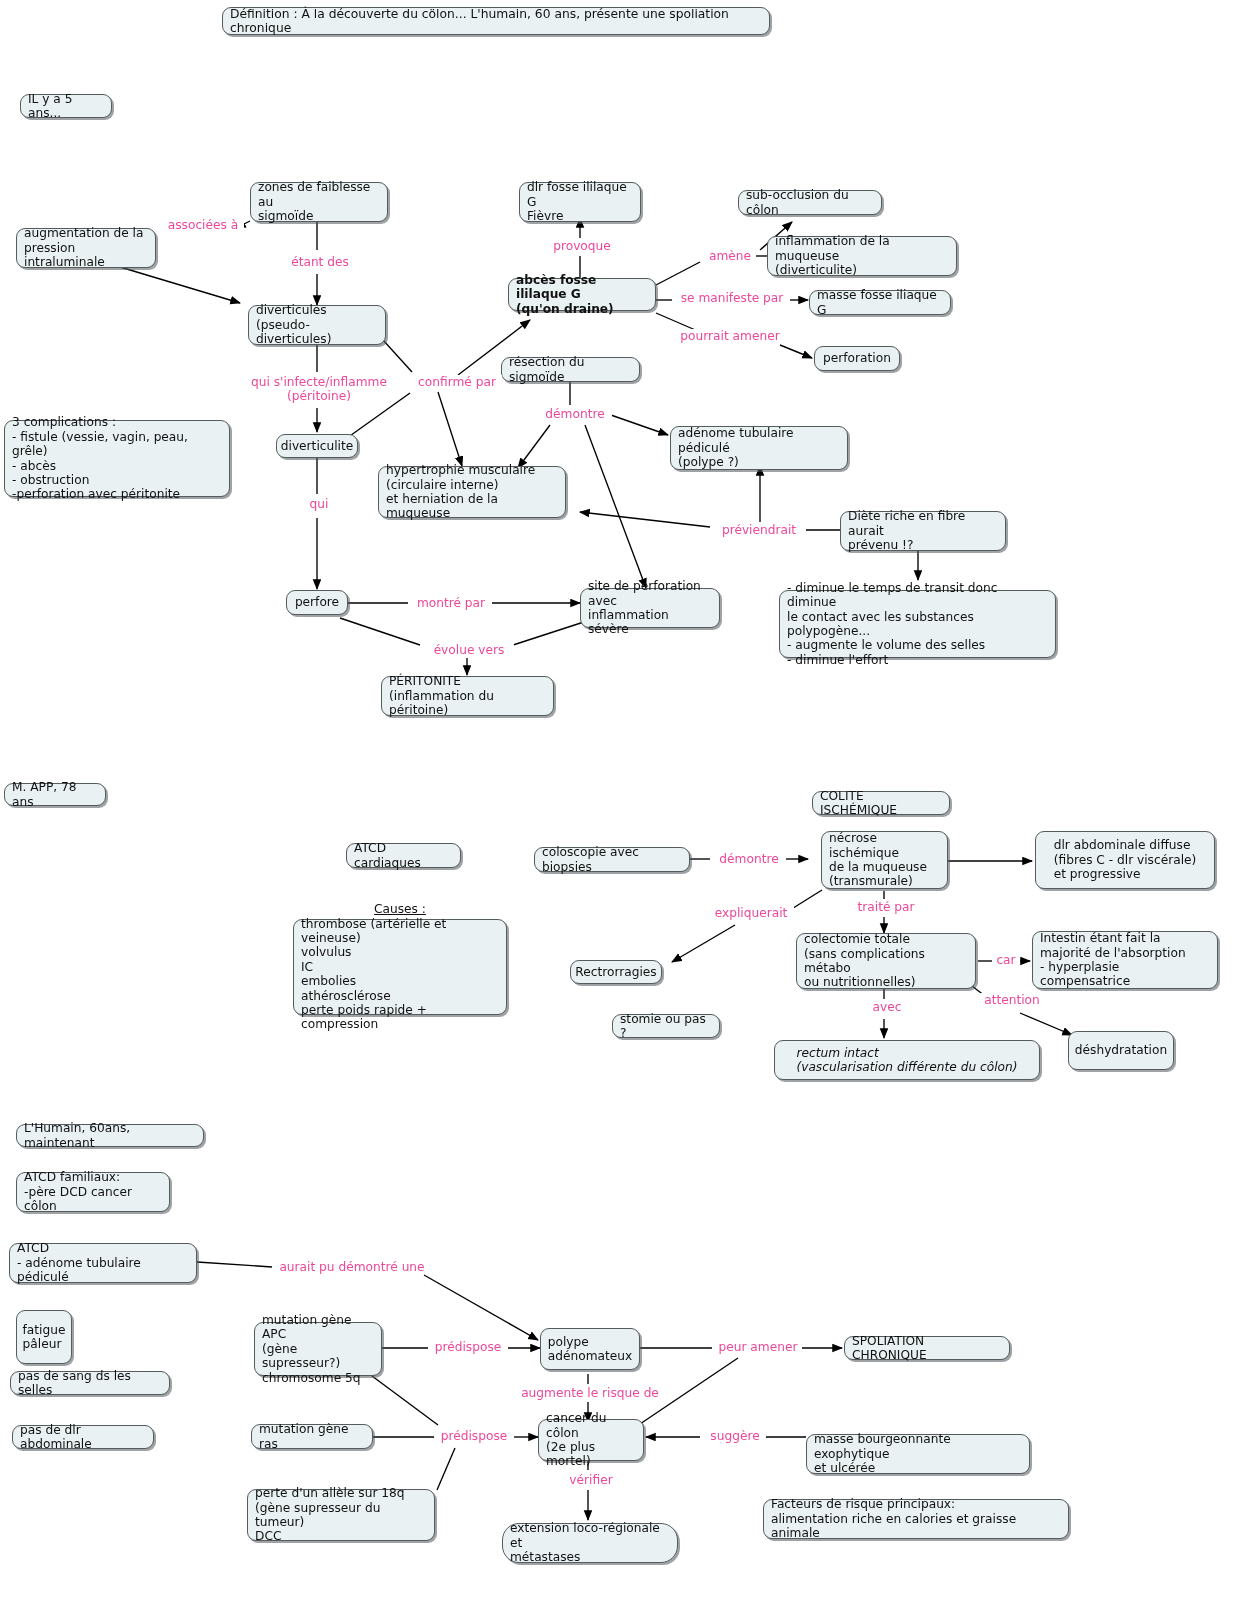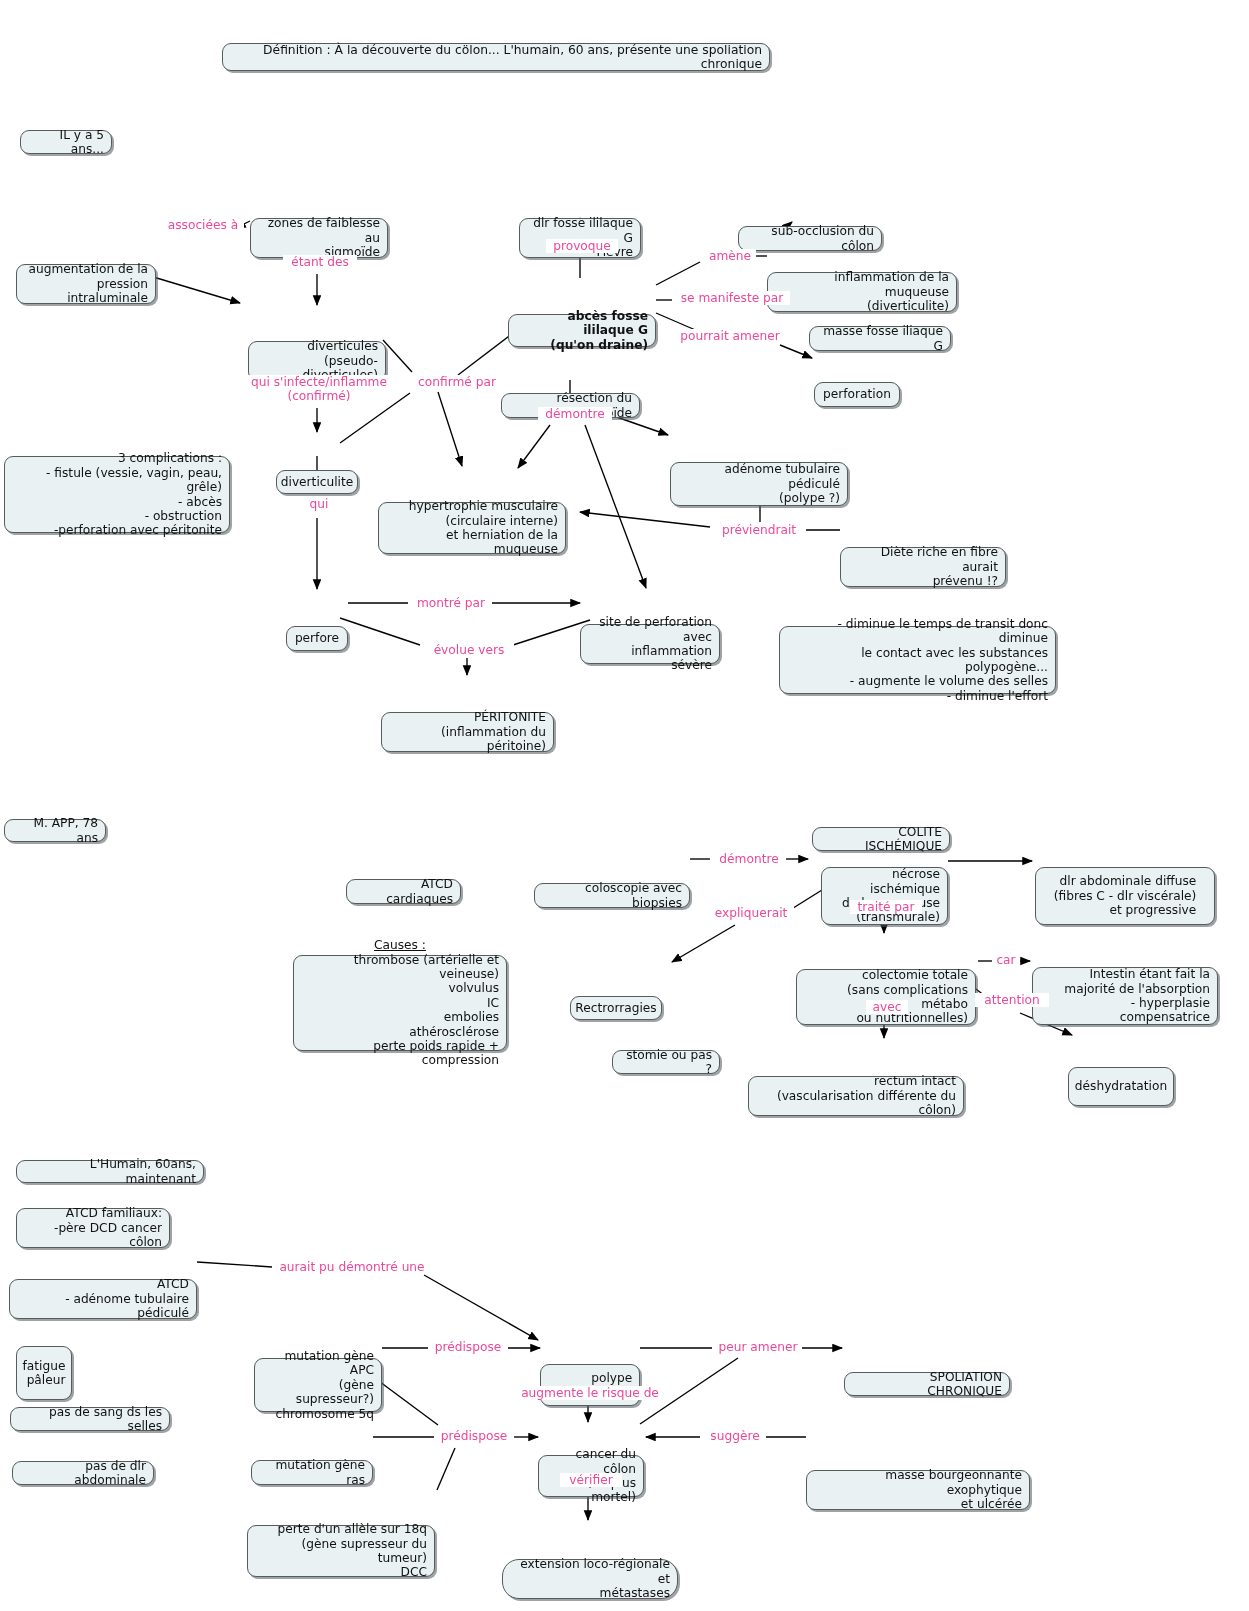--- a/index.html
+++ b/index.html
@@ -7,28 +7,27 @@
   #canvas{position:relative;width:1249px;height:1611px;background:#fff;overflow:hidden;}
   svg#wires{position:absolute;left:0;top:0;width:1249px;height:1611px;pointer-events:none;}
   .node{
     position:absolute;
     box-sizing:border-box;
     background:#e9f1f3;
     border:1.3px solid #555c5e;
     border-radius:9px;
     box-shadow:2px 2px 0 rgba(80,88,92,.55);
     display:flex;align-items:center;justify-content:center;
-    text-align:right;
+    text-align:left;
     color:#111;
     font-size:12.2px;
     line-height:1.18;
     padding:3px 7px;
     white-space:pre-line;
     z-index:3;
-    margin-top:36px;
   }
   .lbl{
     position:absolute;
     color:#ec4899;
     font-size:12.2px;
     line-height:1.18;
     text-align:center;
     white-space:pre-line;
     background:#fff;
     padding:0 2px;
@@ -220,21 +219,21 @@
   <div class="node" style="left:381px;top:676px;width:173px;height:40px;">PÉRITONITE
 (inflammation du péritoine)</div>
 
   <div class="lbl" style="left:162px;top:218px;width:78px;">associées à</div>
   <div class="lbl" style="left:283px;top:255px;width:70px;">étant des</div>
   <div class="lbl" style="left:546px;top:239px;width:68px;">provoque</div>
   <div class="lbl" style="left:704px;top:249px;width:48px;">amène</div>
   <div class="lbl" style="left:674px;top:291px;width:112px;">se manifeste par</div>
   <div class="lbl" style="left:674px;top:329px;width:108px;">pourrait amener</div>
   <div class="lbl" style="left:246px;top:375px;width:142px;">qui s'infecte/inflamme
-(confirmé)</div>
+(péritoine)</div>
   <div class="lbl" style="left:412px;top:375px;width:86px;">confirmé par</div>
   <div class="lbl" style="left:538px;top:407px;width:70px;">démontre</div>
   <div class="lbl" style="left:712px;top:523px;width:90px;">préviendrait</div>
   <div class="lbl" style="left:300px;top:497px;width:34px;">qui</div>
   <div class="lbl" style="left:410px;top:596px;width:78px;">montré par</div>
   <div class="lbl" style="left:424px;top:643px;width:86px;">évolue vers</div>
 
   <div class="node" style="left:4px;top:783px;width:102px;height:23px;">M. APP, 78 ans</div>
 
   <div class="node" style="left:812px;top:791px;width:138px;height:24px;">COLITE ISCHÉMIQUE</div>
@@ -268,21 +267,21 @@
 ou nutritionnelles)</div>
 
   <div class="node" style="left:1032px;top:931px;width:186px;height:58px;">Intestin étant fait la
 majorité de l'absorption
 - hyperplasie compensatrice</div>
 
   <div class="node" style="left:612px;top:1014px;width:108px;height:24px;">stomie ou pas ?</div>
 
   <div class="node" style="left:1068px;top:1031px;width:106px;height:39px;">déshydratation</div>
 
-  <div class="node" style="left:748px;top:1040px;width:216px;height:40px;">rectum intact
+  <div class="node" style="left:774px;top:1040px;width:266px;height:40px;font-style:italic;">rectum intact
 (vascularisation différente du côlon)</div>
 
   <div class="lbl" style="left:712px;top:852px;width:70px;">démontre</div>
   <div class="lbl" style="left:708px;top:906px;width:82px;">expliquerait</div>
   <div class="lbl" style="left:850px;top:900px;width:68px;">traité par</div>
   <div class="lbl" style="left:992px;top:953px;width:24px;">car</div>
   <div class="lbl" style="left:975px;top:993px;width:70px;">attention</div>
   <div class="lbl" style="left:866px;top:1000px;width:38px;">avec</div>
 
   <div class="node" style="left:16px;top:1124px;width:188px;height:23px;">L'Humain, 60ans, maintenant</div>
@@ -317,20 +316,22 @@
 
   <div class="node" style="left:538px;top:1419px;width:106px;height:42px;">cancer du côlon
 (2e plus mortel)</div>
 
   <div class="node" style="left:806px;top:1434px;width:224px;height:40px;">masse bourgeonnante exophytique
 et ulcérée</div>
 
   <div class="node" style="left:502px;top:1523px;width:176px;height:40px;border-radius:17px;">extension loco-régionale et
 métastases</div>
 
+  <div class="node" style="left:763px;top:1499px;width:306px;height:40px;">Facteurs de risque principaux:
+alimentation riche en calories et  graisse animale</div>
 
   <div class="lbl" style="left:274px;top:1260px;width:152px;">aurait pu démontré une</div>
   <div class="lbl" style="left:428px;top:1340px;width:76px;">prédispose</div>
   <div class="lbl" style="left:434px;top:1429px;width:76px;">prédispose</div>
   <div class="lbl" style="left:714px;top:1340px;width:84px;">peur amener</div>
   <div class="lbl" style="left:518px;top:1386px;width:140px;">augmente le risque de</div>
   <div class="lbl" style="left:704px;top:1429px;width:58px;">suggère</div>
   <div class="lbl" style="left:560px;top:1473px;width:58px;">vérifier</div>
 
 </div>

